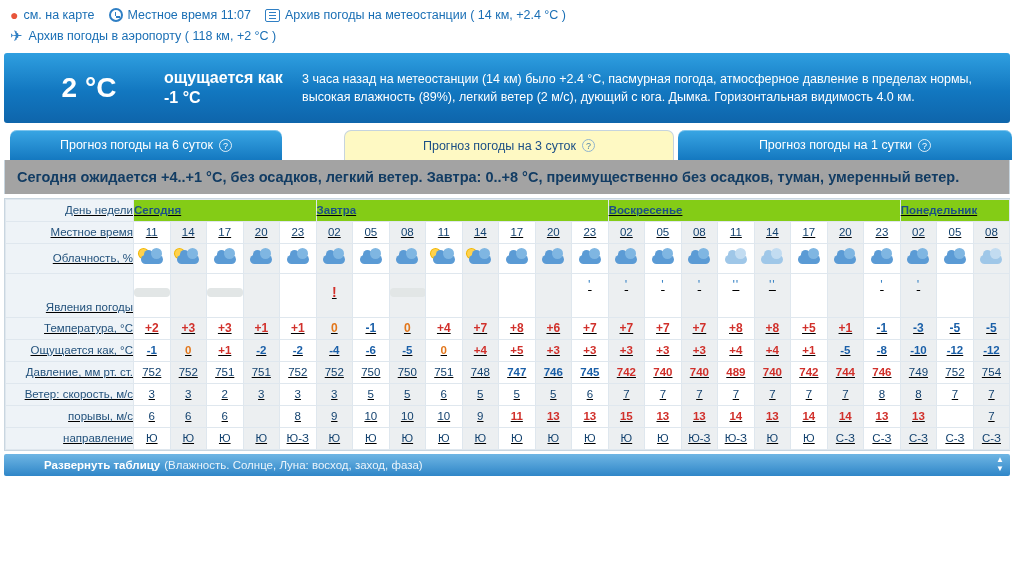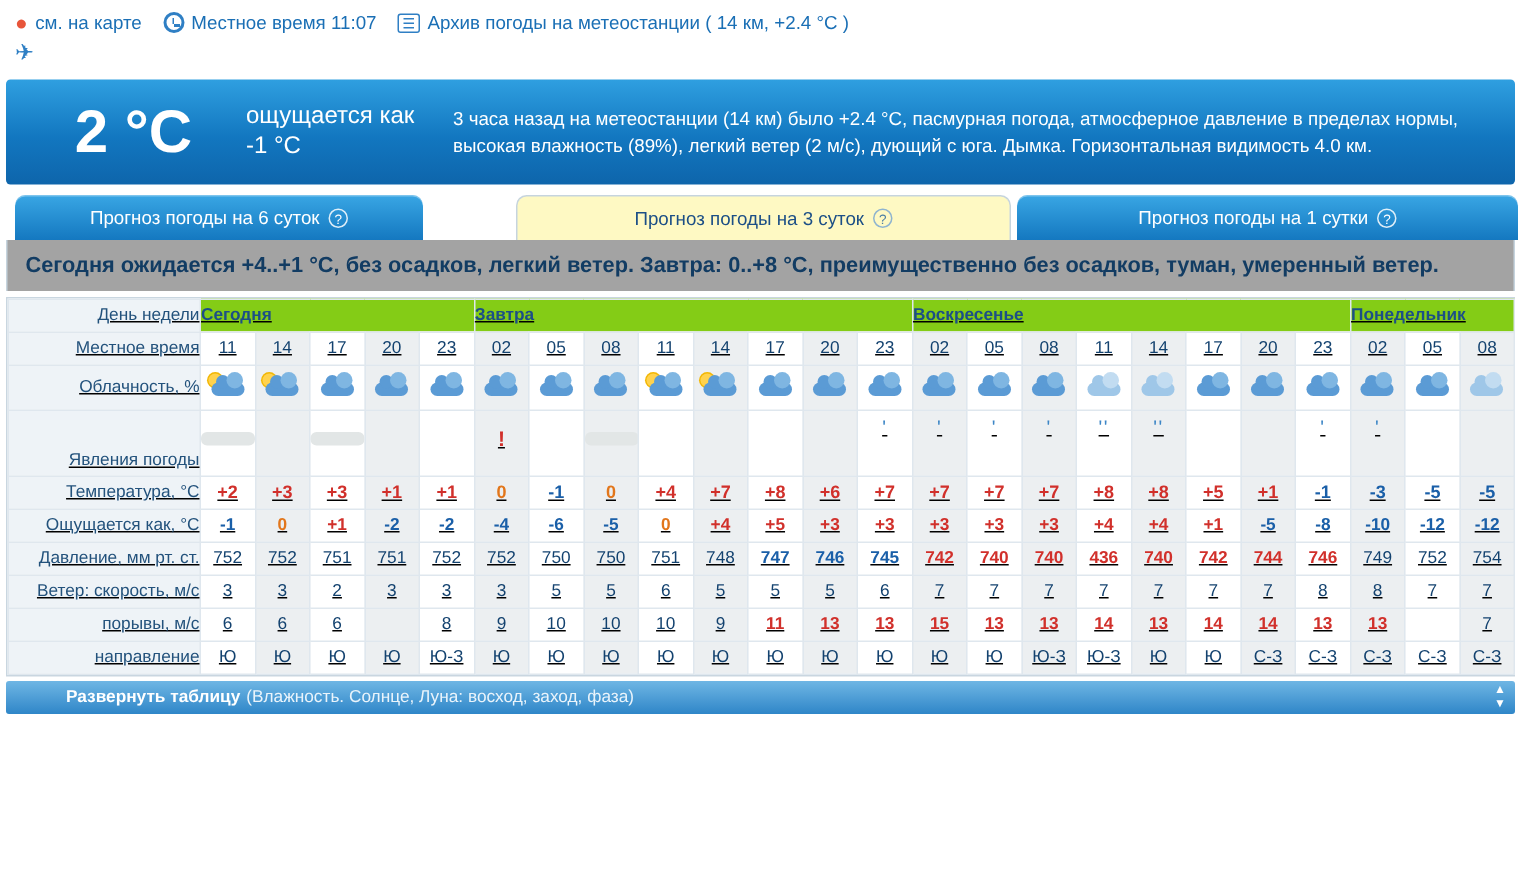--- a/index.html
+++ b/index.html
@@ -34,22 +34,22 @@
   
   .summary {
     margin: 6px 4px 0 4px;
     height: 70px;
     background: linear-gradient(180deg,#2f9fe0 0%, #1277c0 55%, #0e65ab 100%);
     border-radius: 3px;
     display: flex; align-items: center;
     color: #fff;
     padding: 0 10px;
   }
-  .big-temp { font-size: 40px; font-weight: bold; width: 150px; text-align:center; }
-  .feels { font-size: 16px; font-weight: normal; width: 130px; line-height:1.25; }
+  .big-temp { font-size: 28px; font-weight: bold; width: 150px; text-align:center; }
+  .feels { font-size: 16px; font-weight: bold; width: 130px; line-height:1.25; }
   .summary-text { flex:1; font-size: 12.5px; line-height: 1.45; padding-left: 8px; }
 
   
   .tabs { position: relative; height: 30px; margin: 7px 4px 0 4px; }
   .tab {
     position:absolute; top:0; height:30px;
     display:flex; align-items:center; justify-content:center;
     font-size: 12.5px; color:#fff;
     border-radius: 7px 7px 0 0;
     padding: 0 14px;
@@ -157,20 +157,21 @@
       </div>
 
       <div class="hdr-link">
         <span class="ico-station"></span>
         <span class="txt">Архив погоды на метеостанции ( 14 км, +2.4 °C )</span>
       </div>
     </div>
 
     <div class="second-row">
       <span class="ico ico-plane">✈</span>
+      <span class="hdr-link">Архив погоды в аэропорту ( 118 км, +2 °C )</span>
     </div>
   </div>
 
   <div class="summary">
     <div class="big-temp">2 °C</div>
     <div class="feels">ощущается как -1 °C</div>
     <div class="summary-text">3 часа назад на метеостанции (14 км) было +2.4 °C, пасмурная погода, атмосферное давление в пределах нормы, высокая влажность (89%), легкий ветер (2 м/с), дующий с юга. Дымка. Горизонтальная видимость 4.0 км.</div>
   </div>
 
   <div class="tabs">
@@ -397,21 +398,21 @@
             <td class="val dkblue col-even">750</td>
             <td class="val dkblue col-odd">750</td>
             <td class="val dkblue col-even">751</td>
             <td class="val dkblue col-odd">748</td>
             <td class="val blue col-even">747</td>
             <td class="val blue col-odd">746</td>
             <td class="val blue col-even">745</td>
             <td class="val red col-odd sep-left">742</td>
             <td class="val red col-even">740</td>
             <td class="val red col-odd">740</td>
-            <td class="val red col-even">436</td>
+            <td class="val red col-even">489</td>
             <td class="val red col-odd">740</td>
             <td class="val red col-even">742</td>
             <td class="val red col-odd">744</td>
             <td class="val red col-even">746</td>
             <td class="val dkblue col-odd sep-left">749</td>
             <td class="val dkblue col-even">752</td>
             <td class="val dkblue col-odd">754</td>
           </tr>
           <tr>
             <td class="rowlabel">Ветер: скорость, м/с</td>

